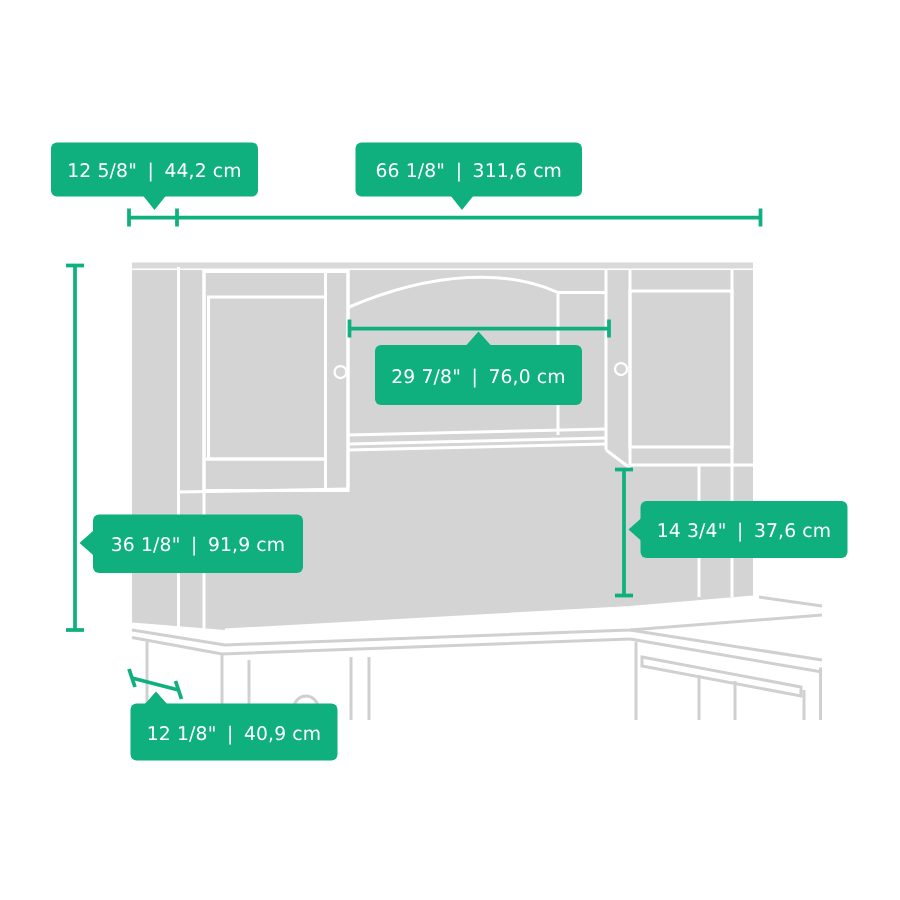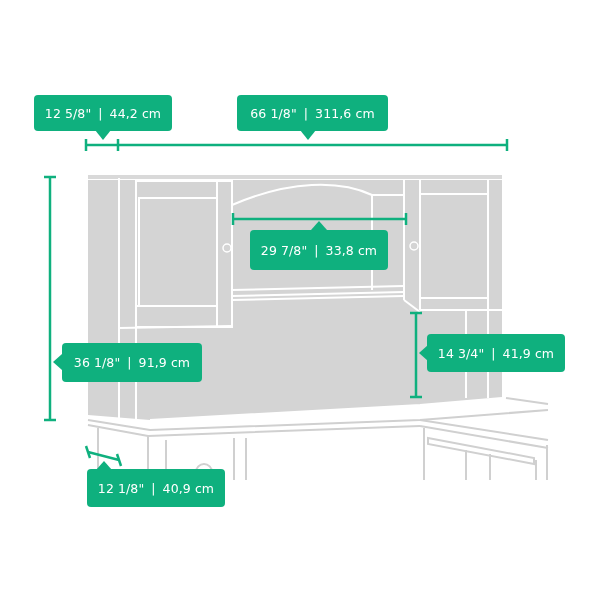--- a/index.html
+++ b/index.html
@@ -126,32 +126,32 @@
 
 <div class="label" style="left:237px; top:95px; width:151px; height:36px;">
   <span>66 1/8"</span>
   <span class="sep">|</span>
   <span>311,6 cm</span>
 </div>
 
 <div class="label" style="left:250px; top:230px; width:138px; height:40px;">
   <span>29 7/8"</span>
   <span class="sep">|</span>
-  <span>33,8 cm</span>
+  <span>76,0 cm</span>
 </div>
 
 <div class="label" style="left:62px; top:343px; width:140px; height:39px;">
   <span>36 1/8"</span>
   <span class="sep">|</span>
   <span>91,9 cm</span>
 </div>
 
 <div class="label" style="left:427px; top:334px; width:138px; height:38px;">
   <span>14 3/4"</span>
   <span class="sep">|</span>
-  <span>41,9 cm</span>
+  <span>37,6 cm</span>
 </div>
 
 <div class="label" style="left:87px; top:469px; width:138px; height:38px;">
   <span>12 1/8"</span>
   <span class="sep">|</span>
   <span>40,9 cm</span>
 </div>
 
 </body></html>

